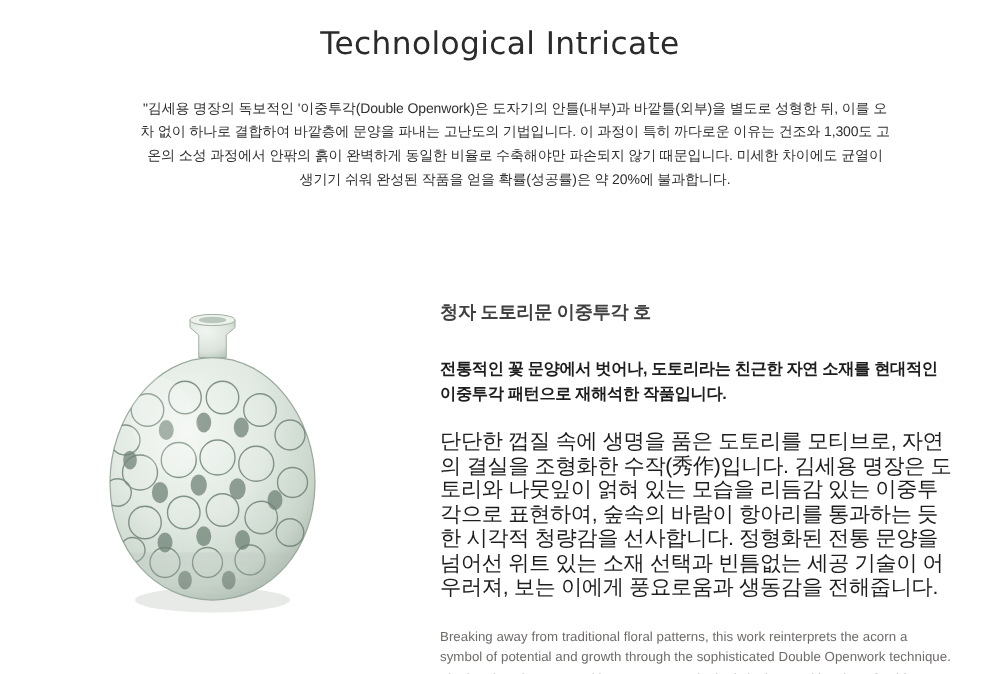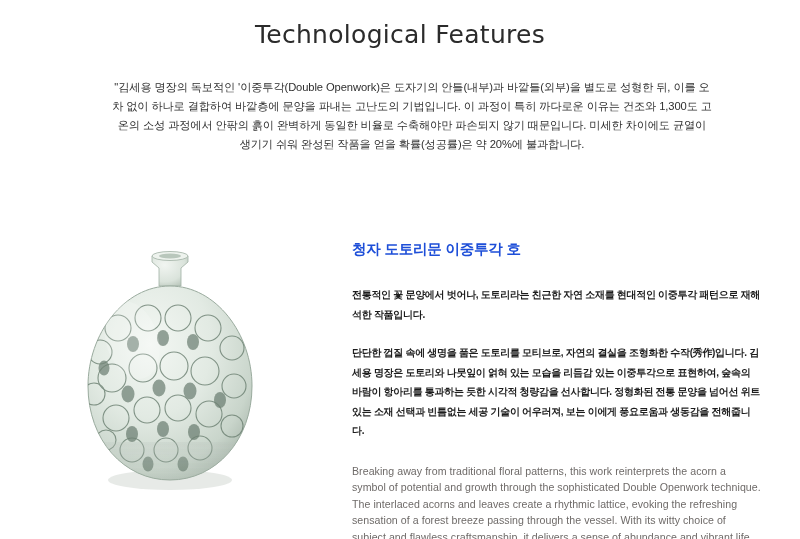--- a/index.html
+++ b/index.html
@@ -70,60 +70,60 @@
   
   .detail {
     position: absolute;
     left: 352px;
     top: 240px;
     width: 410px;
   }
   .ko-title {
     font-size: 14.5px;
     font-weight: bold;
-    color: #1d4ed8;
+    color: #404040;
     letter-spacing: -0.2px;
     margin: 0;
   }
   .en-title {
     font-size: 12.3px;
     color: #5c5c5c;
     margin: 8px 0 0 0;
     letter-spacing: -0.1px;
   }
   .ko-body {
     margin: 26px 0 0 0;
-    font-size: 10px;
+    font-size: 13px;
     font-weight: bold;
     line-height: 19.5px;
     color: #1d1d1d;
     letter-spacing: -0.3px;
   }
   .ko-body2 {
     margin: 19px 0 0 0;
-    font-size: 10px;
-    font-weight: bold;
+    font-size: 17px;
+    font-weight: normal;
     line-height: 19.5px;
     color: #1d1d1d;
     letter-spacing: -0.3px;
   }
   .en-body {
     margin: 22px 0 0 0;
     font-size: 10.6px;
     line-height: 16.5px;
     color: #6e6a68;
     letter-spacing: 0.05px;
   }
 </style>
 </head>
 <body>
 
 <div class="page">
 
-  <div class="title">Technological Features</div>
+  <div class="title">Technological Intricate</div>
 
   <div class="intro">
     <p class="first">"김세용 명장의 독보적인 '이중투각(Double Openwork)은 도자기의 안틀(내부)과 바깥틀(외부)을 별도로 성형한 뒤, 이를 오차 없이 하나로 결합하여 바깥층에 문양을 파내는 고난도의 기법입니다. 이 과정이 특히 까다로운 이유는 건조와 1,300도 고온의 소성 과정에서 안팎의 흙이 완벽하게 동일한 비율로 수축해야만 파손되지 않기 때문입니다. 미세한 차이에도 균열이 생기기 쉬워 완성된 작품을 얻을 확률(성공률)은 약 20%에 불과합니다.</p>
   </div>
 
   <div class="vase-wrap">
     <svg class="vase-svg" width="260" height="270" viewBox="0 0 260 270">
       <defs>
         <radialGradient id="bodyGrad" cx="38%" cy="30%" r="78%">
           <stop offset="0%" stop-color="#f3f7f3"></stop>

